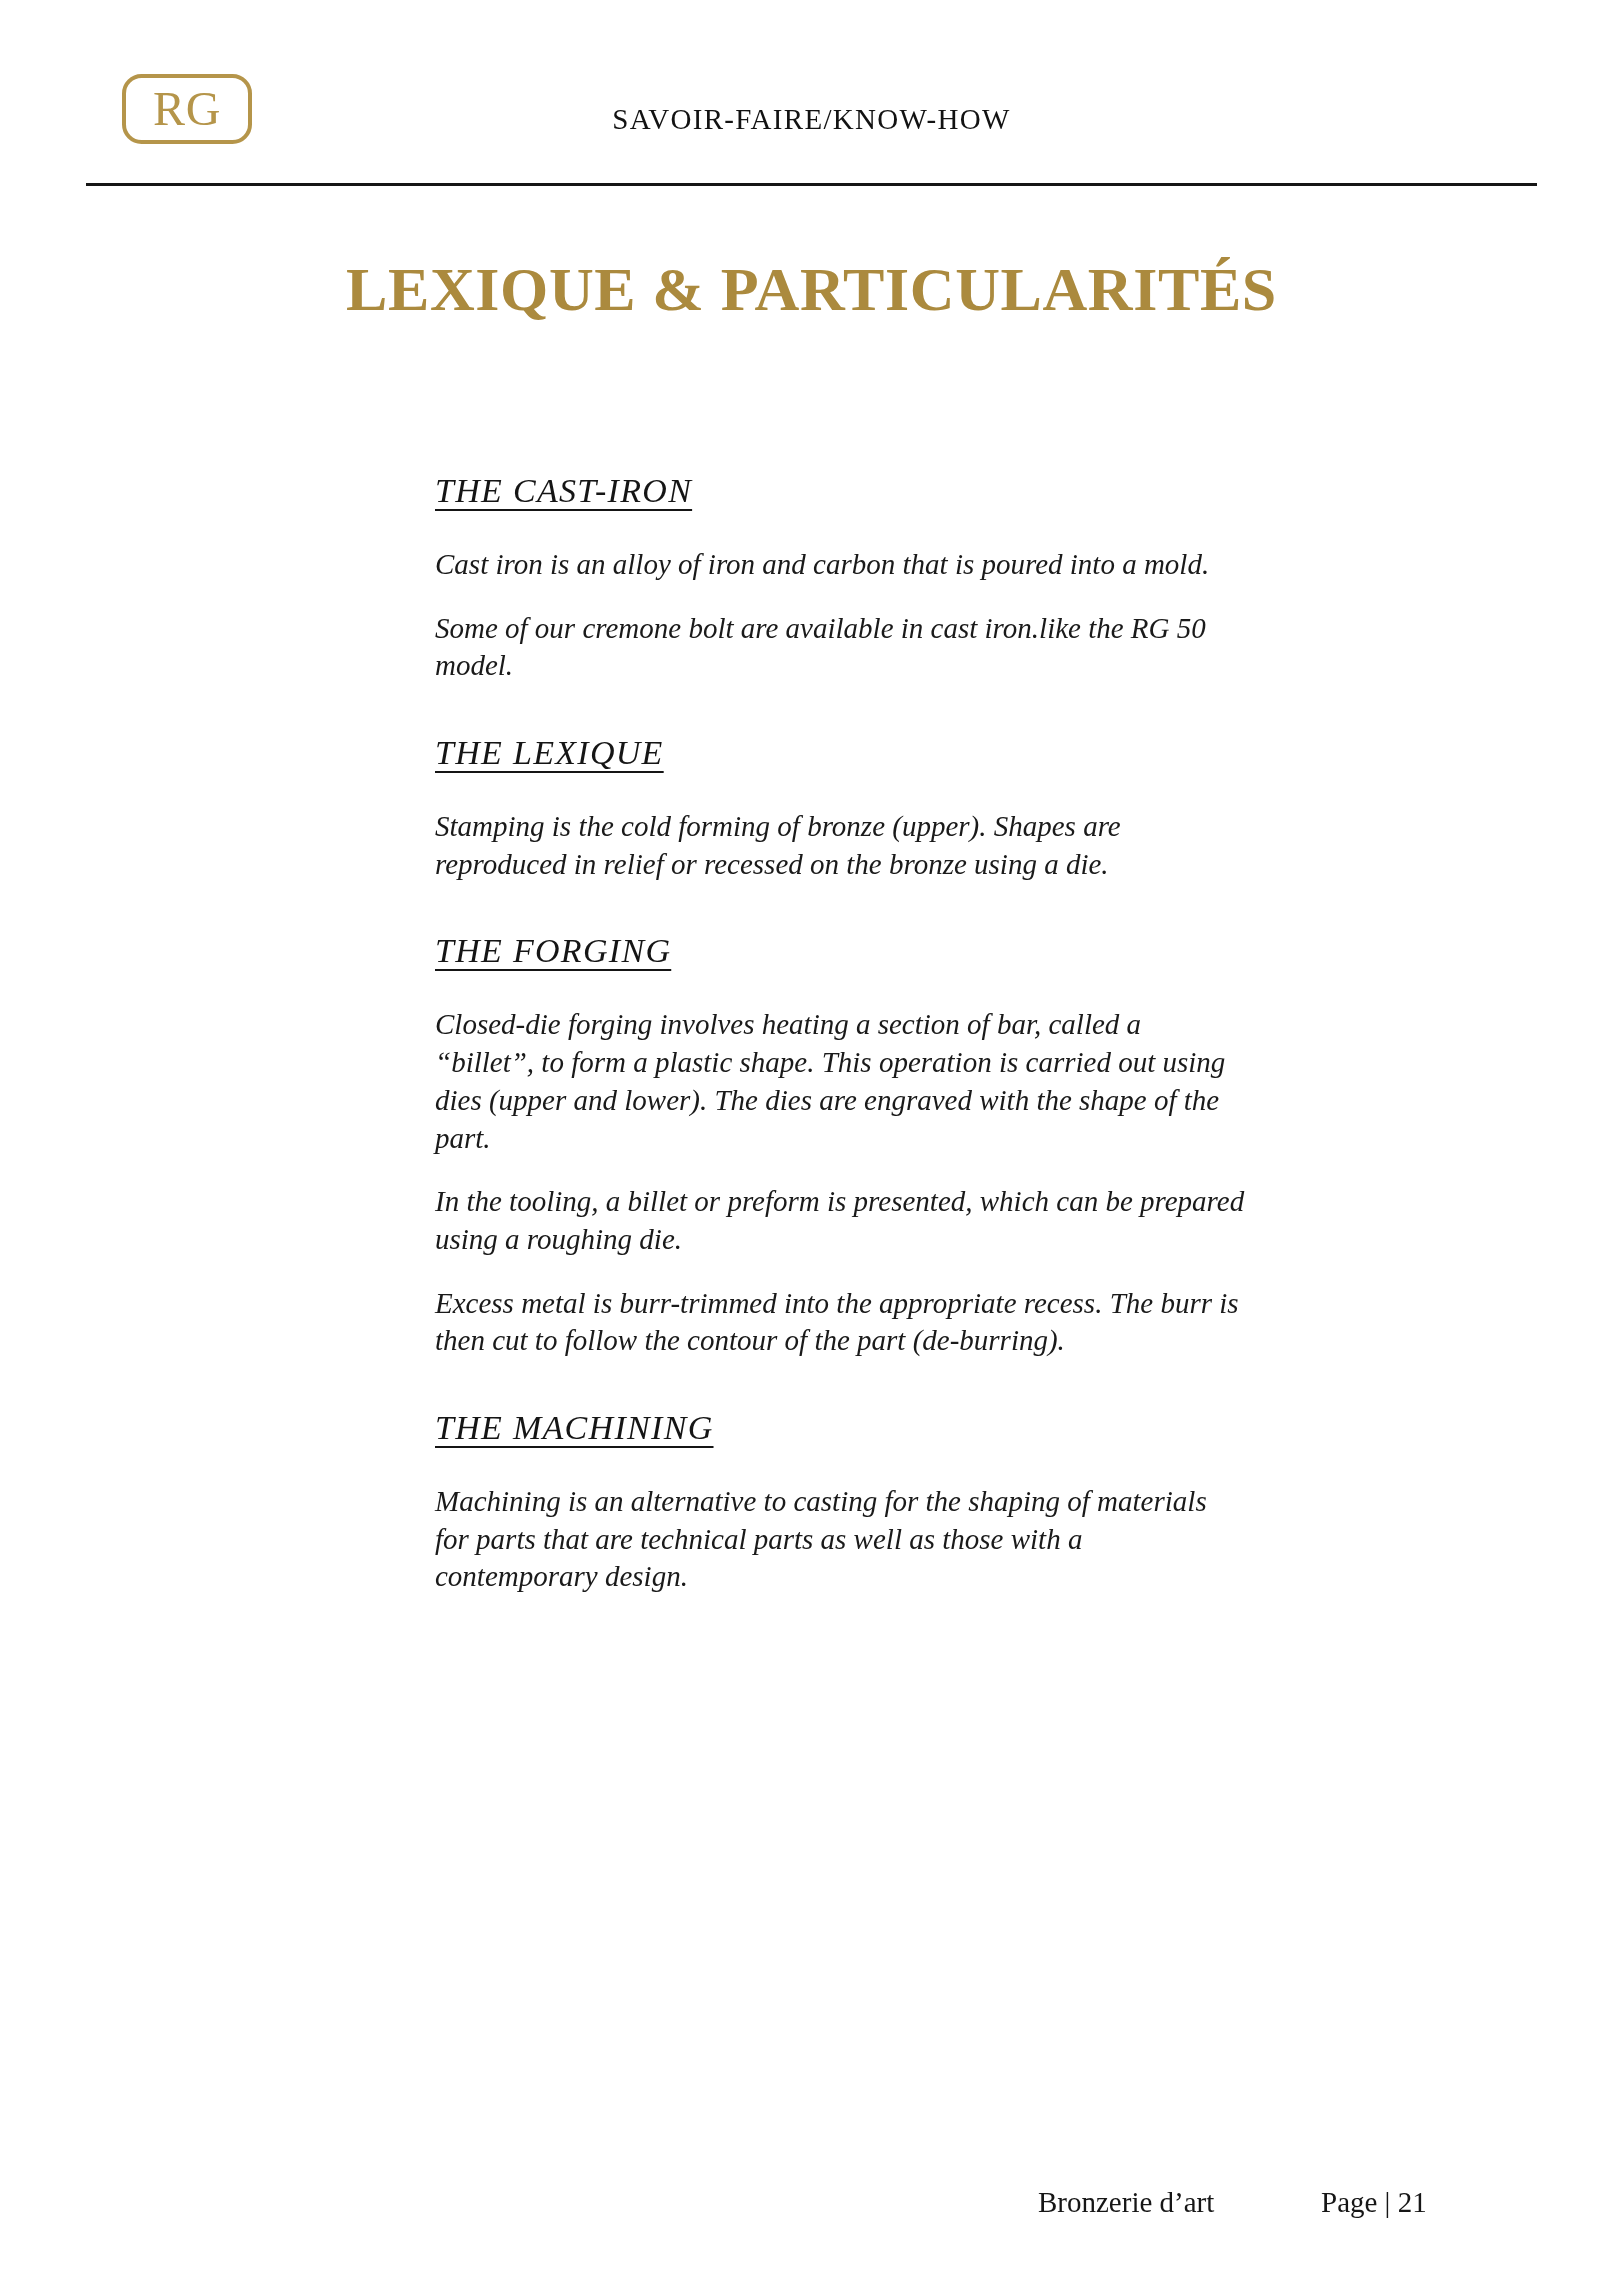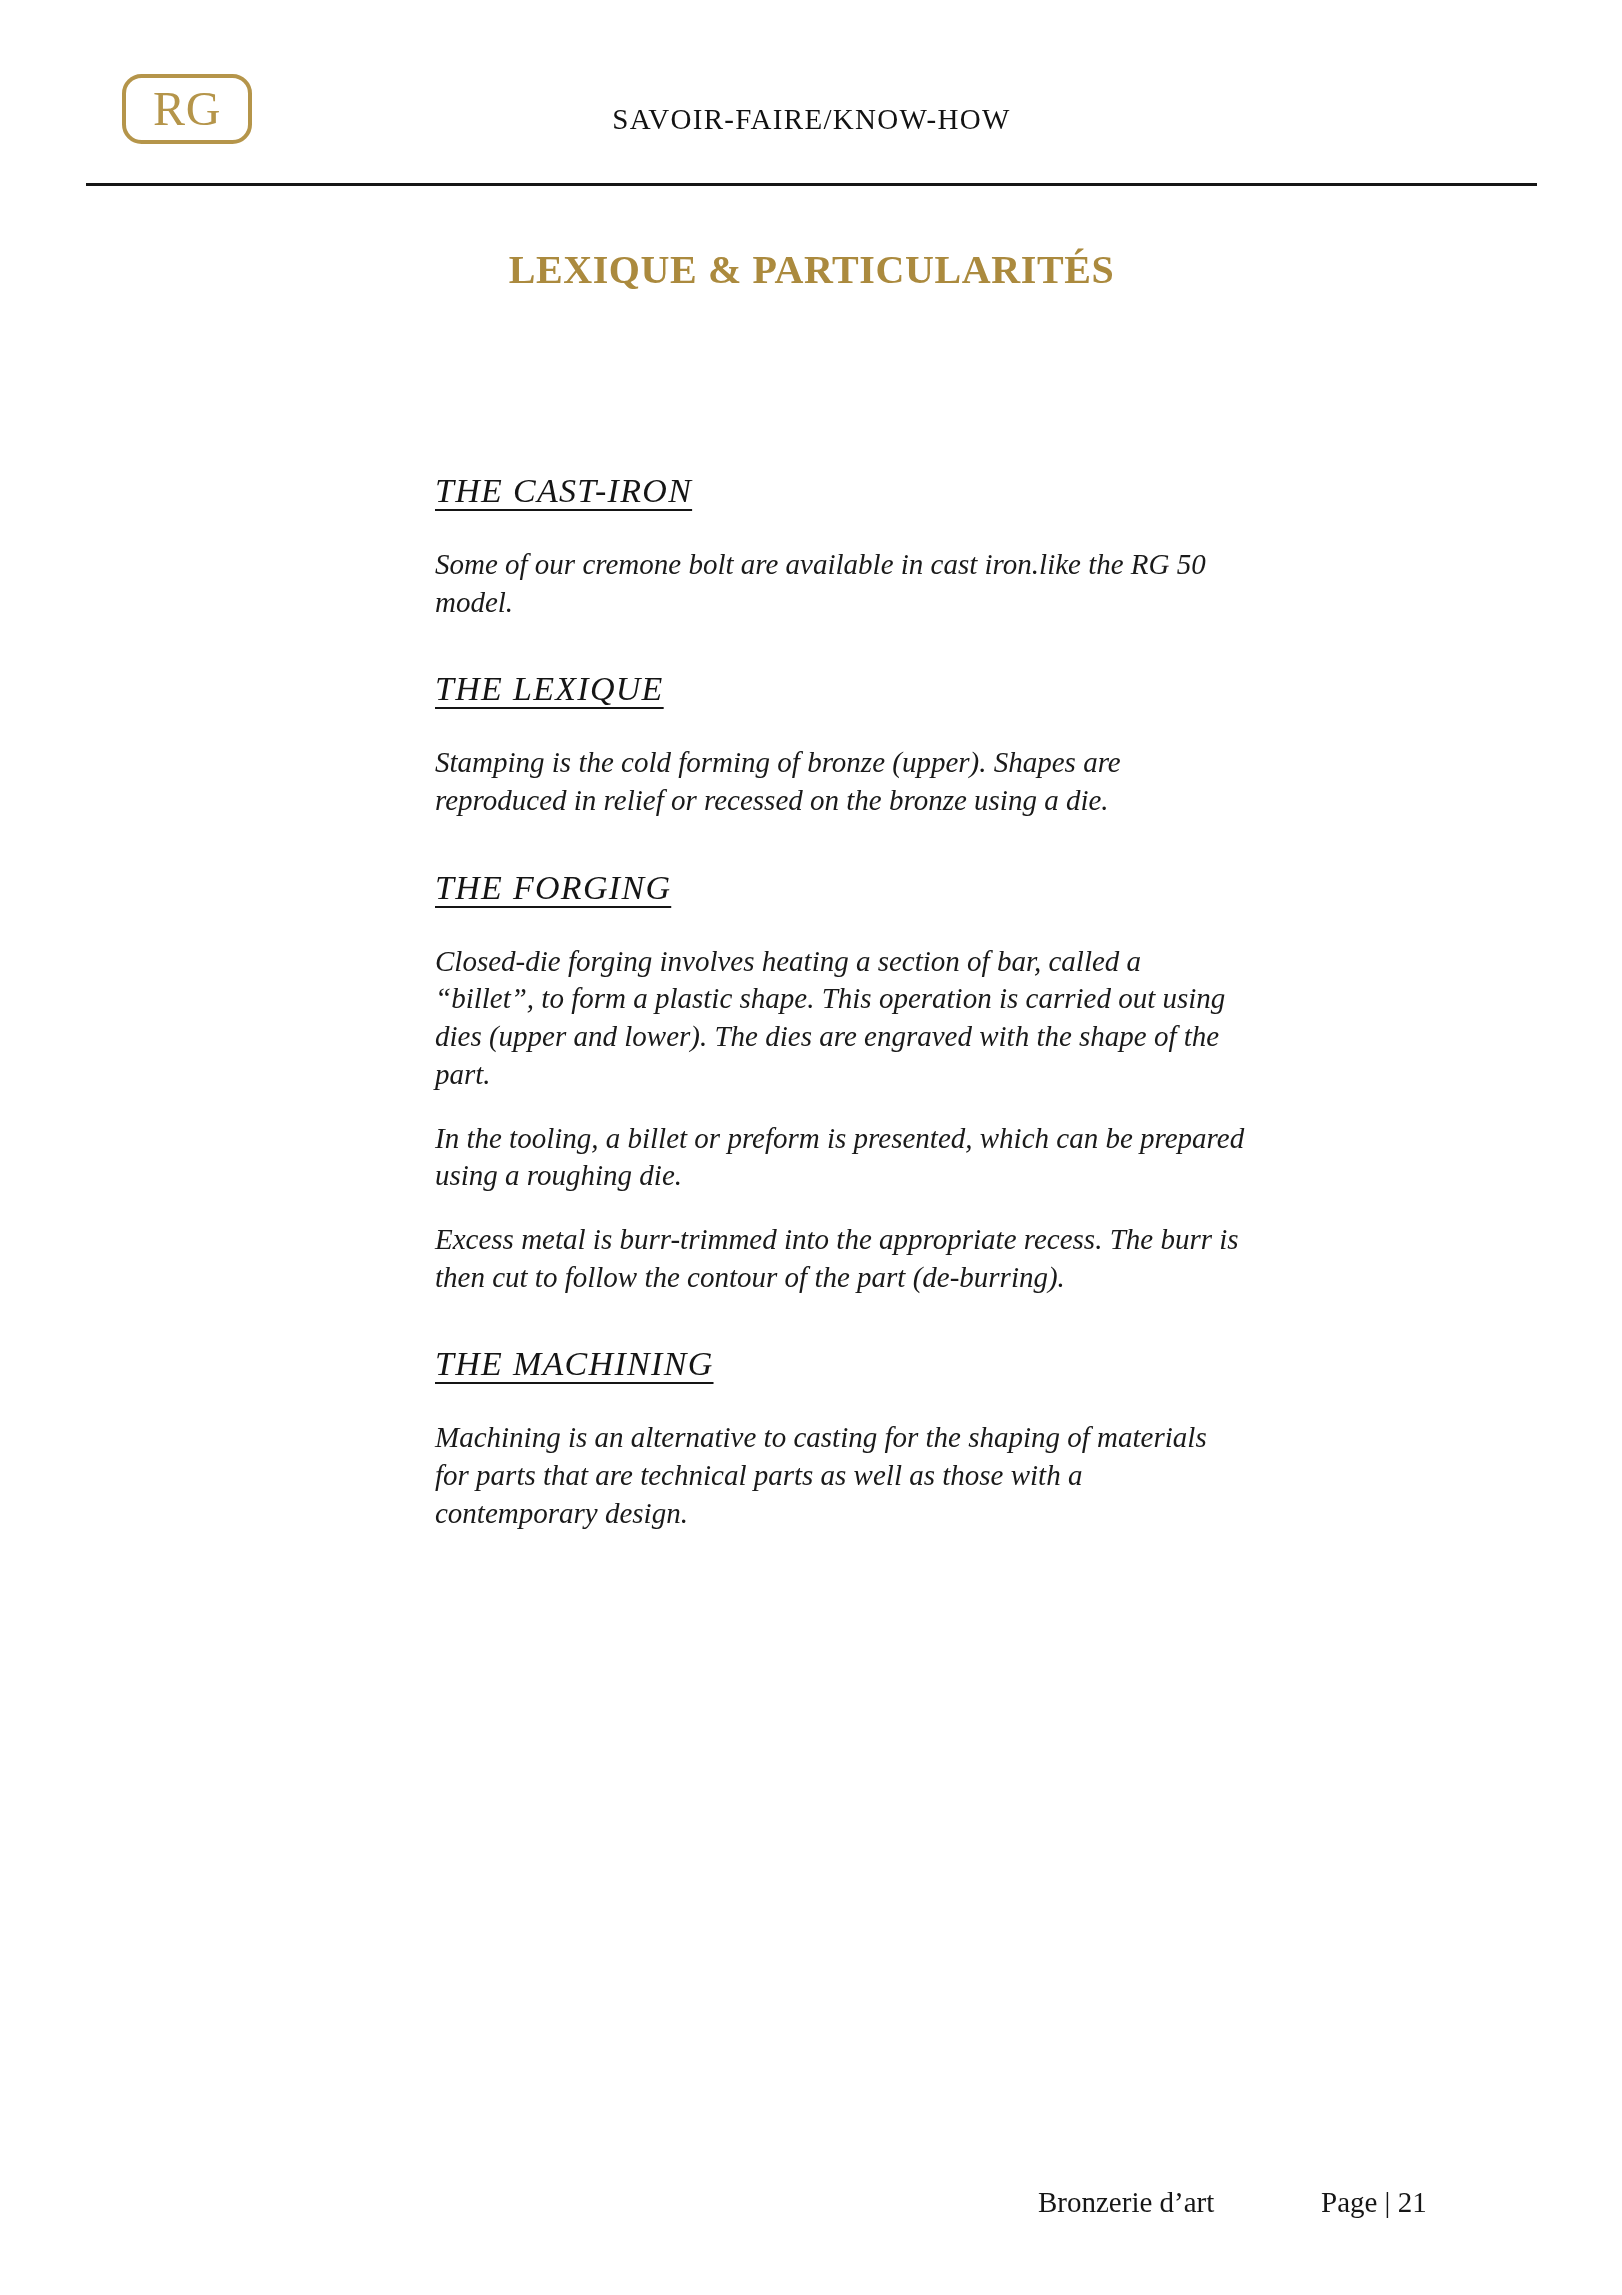--- a/index.html
+++ b/index.html
@@ -52,23 +52,23 @@
     height: 0;
     border-top: 3.2px solid #161616;
   }
 
   
   .page-title {
     position: absolute;
     left: 0;
     right: 0;
     top: 246px;
-    margin: 0;
+    margin: 8px;
     text-align: center;
-    font-size: 40px;
+    font-size: 62px;
     font-weight: bold;
     letter-spacing: 0.6px;
     color: #ab8a3e;
   }
 
   
   .content {
     position: absolute;
     left: 435px;
     top: 472px;
@@ -122,20 +122,21 @@
     <div class="header-title">SAVOIR-FAIRE/KNOW-HOW</div>
     <div class="header-rule"></div>
   </header>
 
   <h1 class="page-title">LEXIQUE &amp; PARTICULARITÉS</h1>
 
   <main class="content">
 
     <section>
       <h2 class="sec-h">THE CAST-IRON</h2>
+      <p>Cast iron is an alloy of iron and carbon that is poured into a mold.</p>
       <p>Some of our cremone bolt are available in cast iron.like the RG 50 model.</p>
     </section>
 
     <section>
       <h2 class="sec-h">THE LEXIQUE</h2>
       <p>Stamping is the cold forming of bronze (upper). Shapes are reproduced in relief or recessed on the bronze using a die.</p>
     </section>
 
     <section>
       <h2 class="sec-h">THE FORGING</h2>

